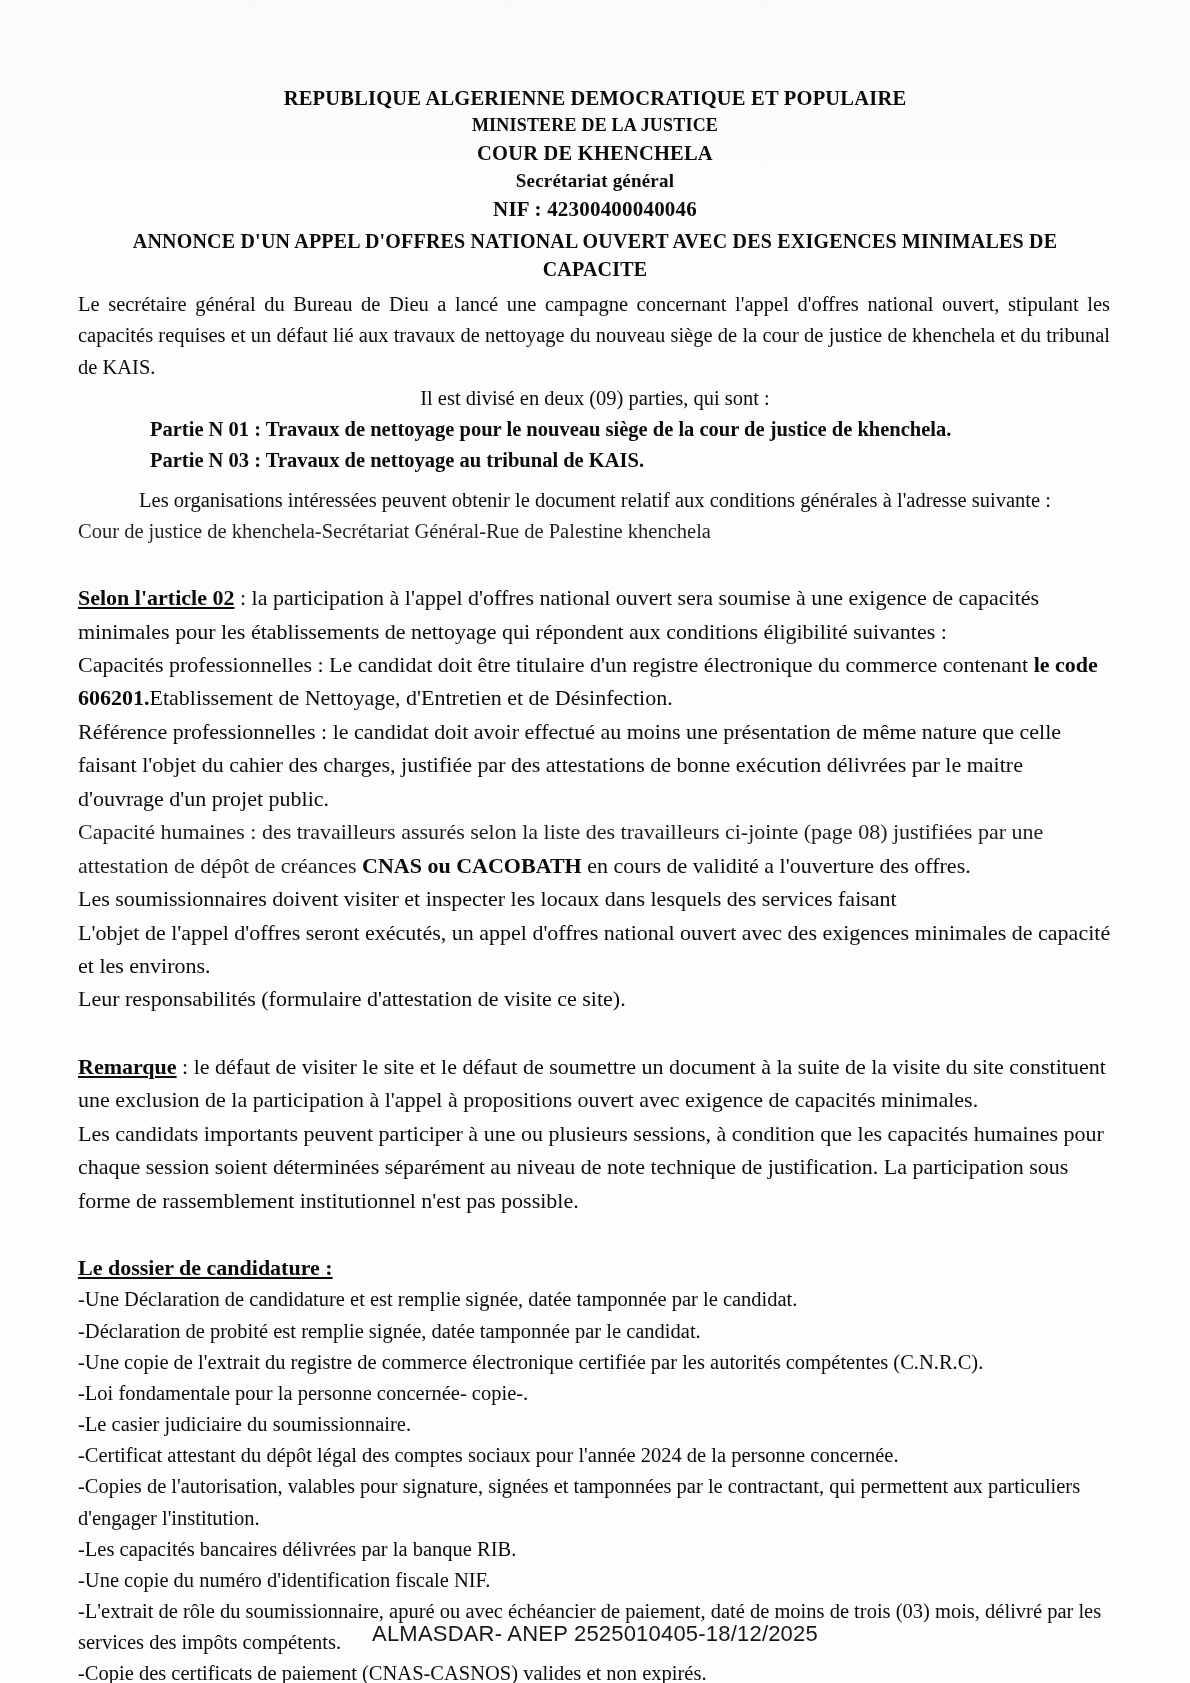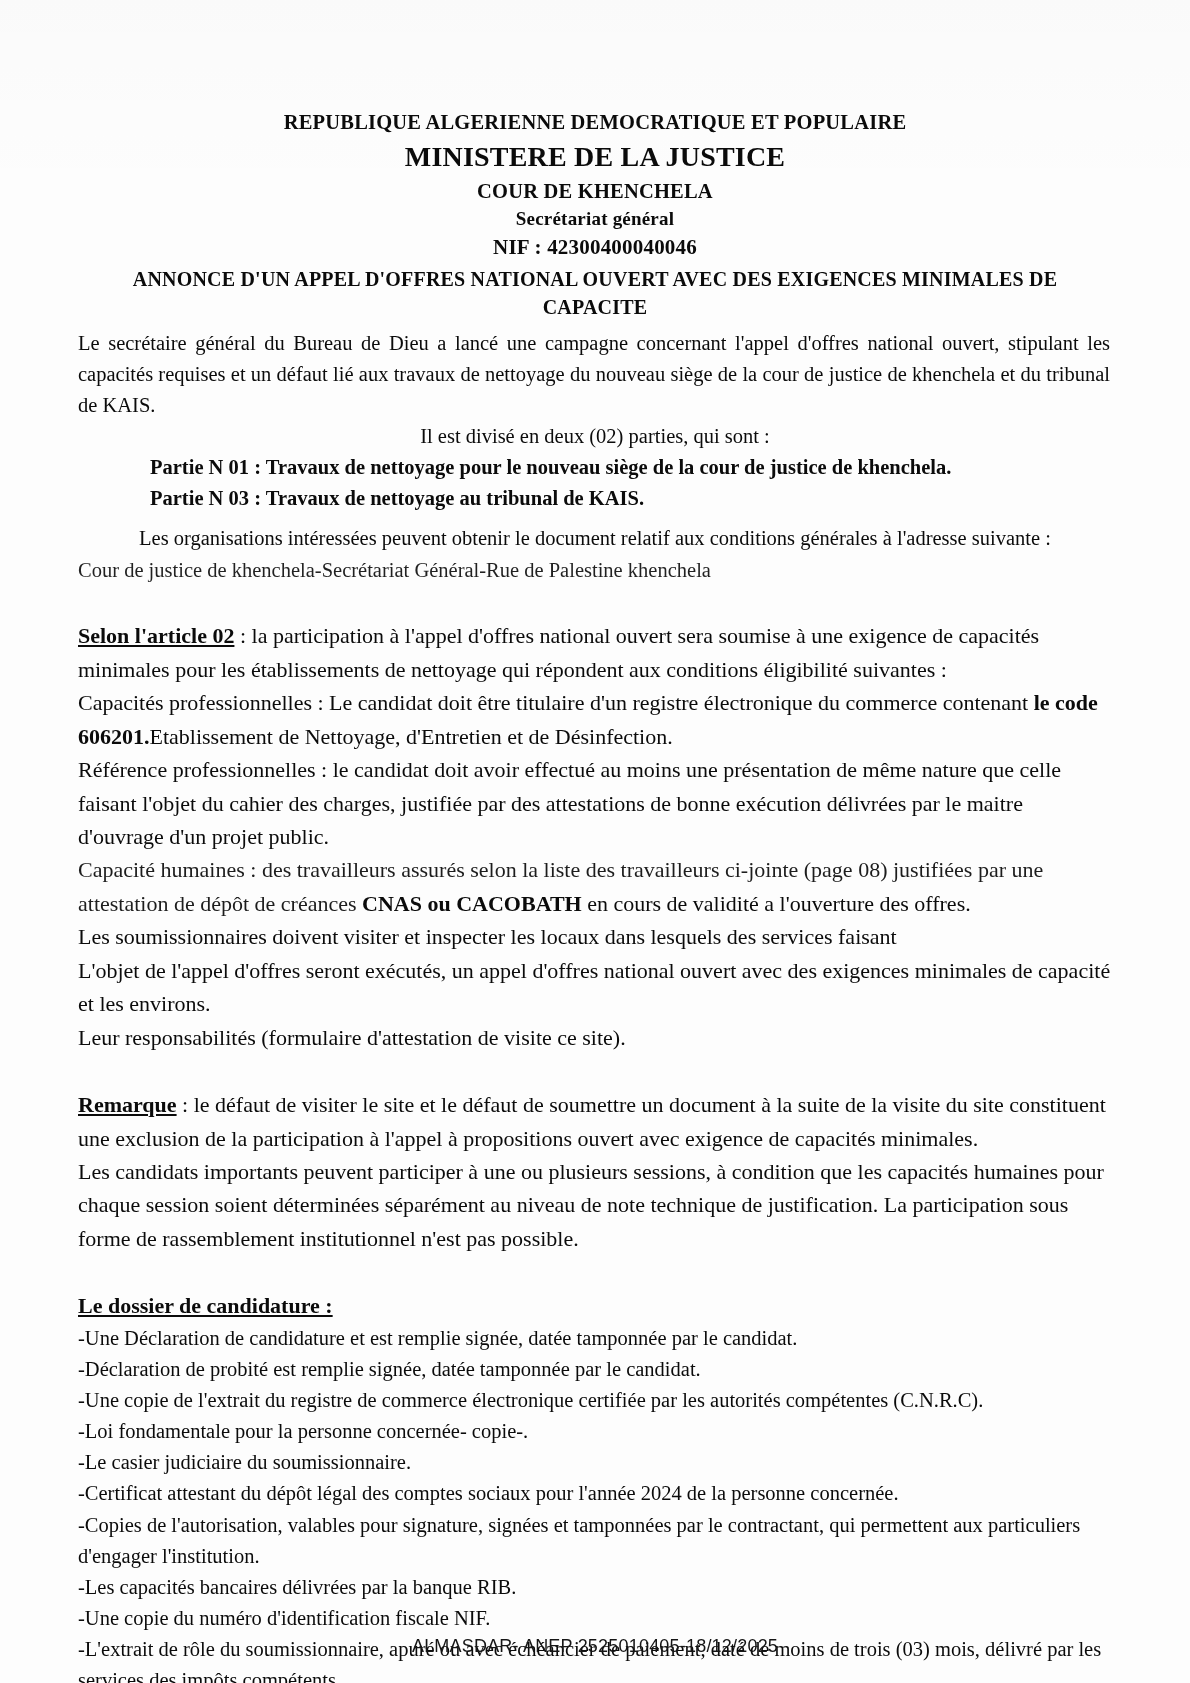--- a/index.html
+++ b/index.html
@@ -13,38 +13,38 @@
     font-family: "Liberation Serif", "DejaVu Serif", serif;
     color: #0b0b0b;
     position: relative;
     overflow: hidden;
   }
   .page {
     position: relative;
     width: 1190px;
     height: 1683px;
     box-sizing: border-box;
-    padding: 108px 78px 0 78px;
+    padding: 84px 78px 0 78px;
     
     background:
       linear-gradient(to bottom, rgba(0,0,0,0.012), rgba(0,0,0,0) 12%),
       #fdfdfd;
   }
 
   
   .masthead {
     text-align: center;
     font-weight: bold;
   }
   .masthead .ln {
     line-height: 1.42;
     letter-spacing: 0.2px;
   }
   .ln-1 { font-size: 20.5px; letter-spacing: 0.3px; }
-  .ln-2 { font-size: 28px; }
+  .ln-2 { font-size: 18px; }
   .ln-3 { font-size: 20.5px; }
   .ln-4 { font-size: 19px; }
   .ln-5 { font-size: 21px; }
   .ln-6 {
     font-size: 20px;
     line-height: 1.34;
     margin-top: 2px;
     padding: 0 4px;
   }
 
@@ -96,45 +96,45 @@
   .doc-list li {
     font-size: 20.5px;
     line-height: 1.52;
   }
 
   
   .footer {
     position: absolute;
     left: 0;
     right: 0;
-    bottom: 26px;
+    bottom: 36px;
     text-align: center;
     font-family: "Liberation Sans", "DejaVu Sans", sans-serif;
-    font-size: 18px;
+    font-size: 22px;
     color: #161616;
     letter-spacing: 0.2px;
   }
 </style>
 </head>
 <body>
 
 <div class="page">
 
   <div class="masthead">
     <div class="ln ln-1">REPUBLIQUE ALGERIENNE DEMOCRATIQUE ET POPULAIRE</div>
     <div class="ln ln-2">MINISTERE DE LA JUSTICE</div>
     <div class="ln ln-3">COUR DE KHENCHELA</div>
     <div class="ln ln-4">Secrétariat général</div>
     <div class="ln ln-5">NIF : 42300400040046</div>
     <div class="ln ln-6">ANNONCE D'UN APPEL D'OFFRES NATIONAL OUVERT AVEC DES EXIGENCES MINIMALES DE CAPACITE</div>
   </div>
 
   <div class="body-text p-intro">Le secrétaire général du Bureau de Dieu a lancé une campagne concernant l'appel d'offres national ouvert, stipulant les capacités requises et un défaut lié aux travaux de nettoyage du nouveau siège de la cour de justice de khenchela et du tribunal de KAIS.</div>
 
-  <div class="body-text centered">Il est divisé en deux (02) parties, qui sont :</div>
+  <div class="body-text centered">Il est divisé en deux (09) parties, qui sont :</div>
 
   <div class="partie">Partie N 01 : Travaux de nettoyage pour le nouveau siège de la cour de justice de khenchela.</div>
   <div class="partie">Partie N 03 : Travaux de nettoyage au tribunal de KAIS.</div>
 
   <div class="body-text addr-intro">Les organisations intéressées peuvent obtenir le document relatif aux conditions générales à l'adresse suivante :</div>
   <div class="addr">Cour de justice de khenchela-Secrétariat Général-Rue de Palestine khenchela</div>
 
   <div class="gap-lg"></div>
 
   <div class="body-text sec-line">

